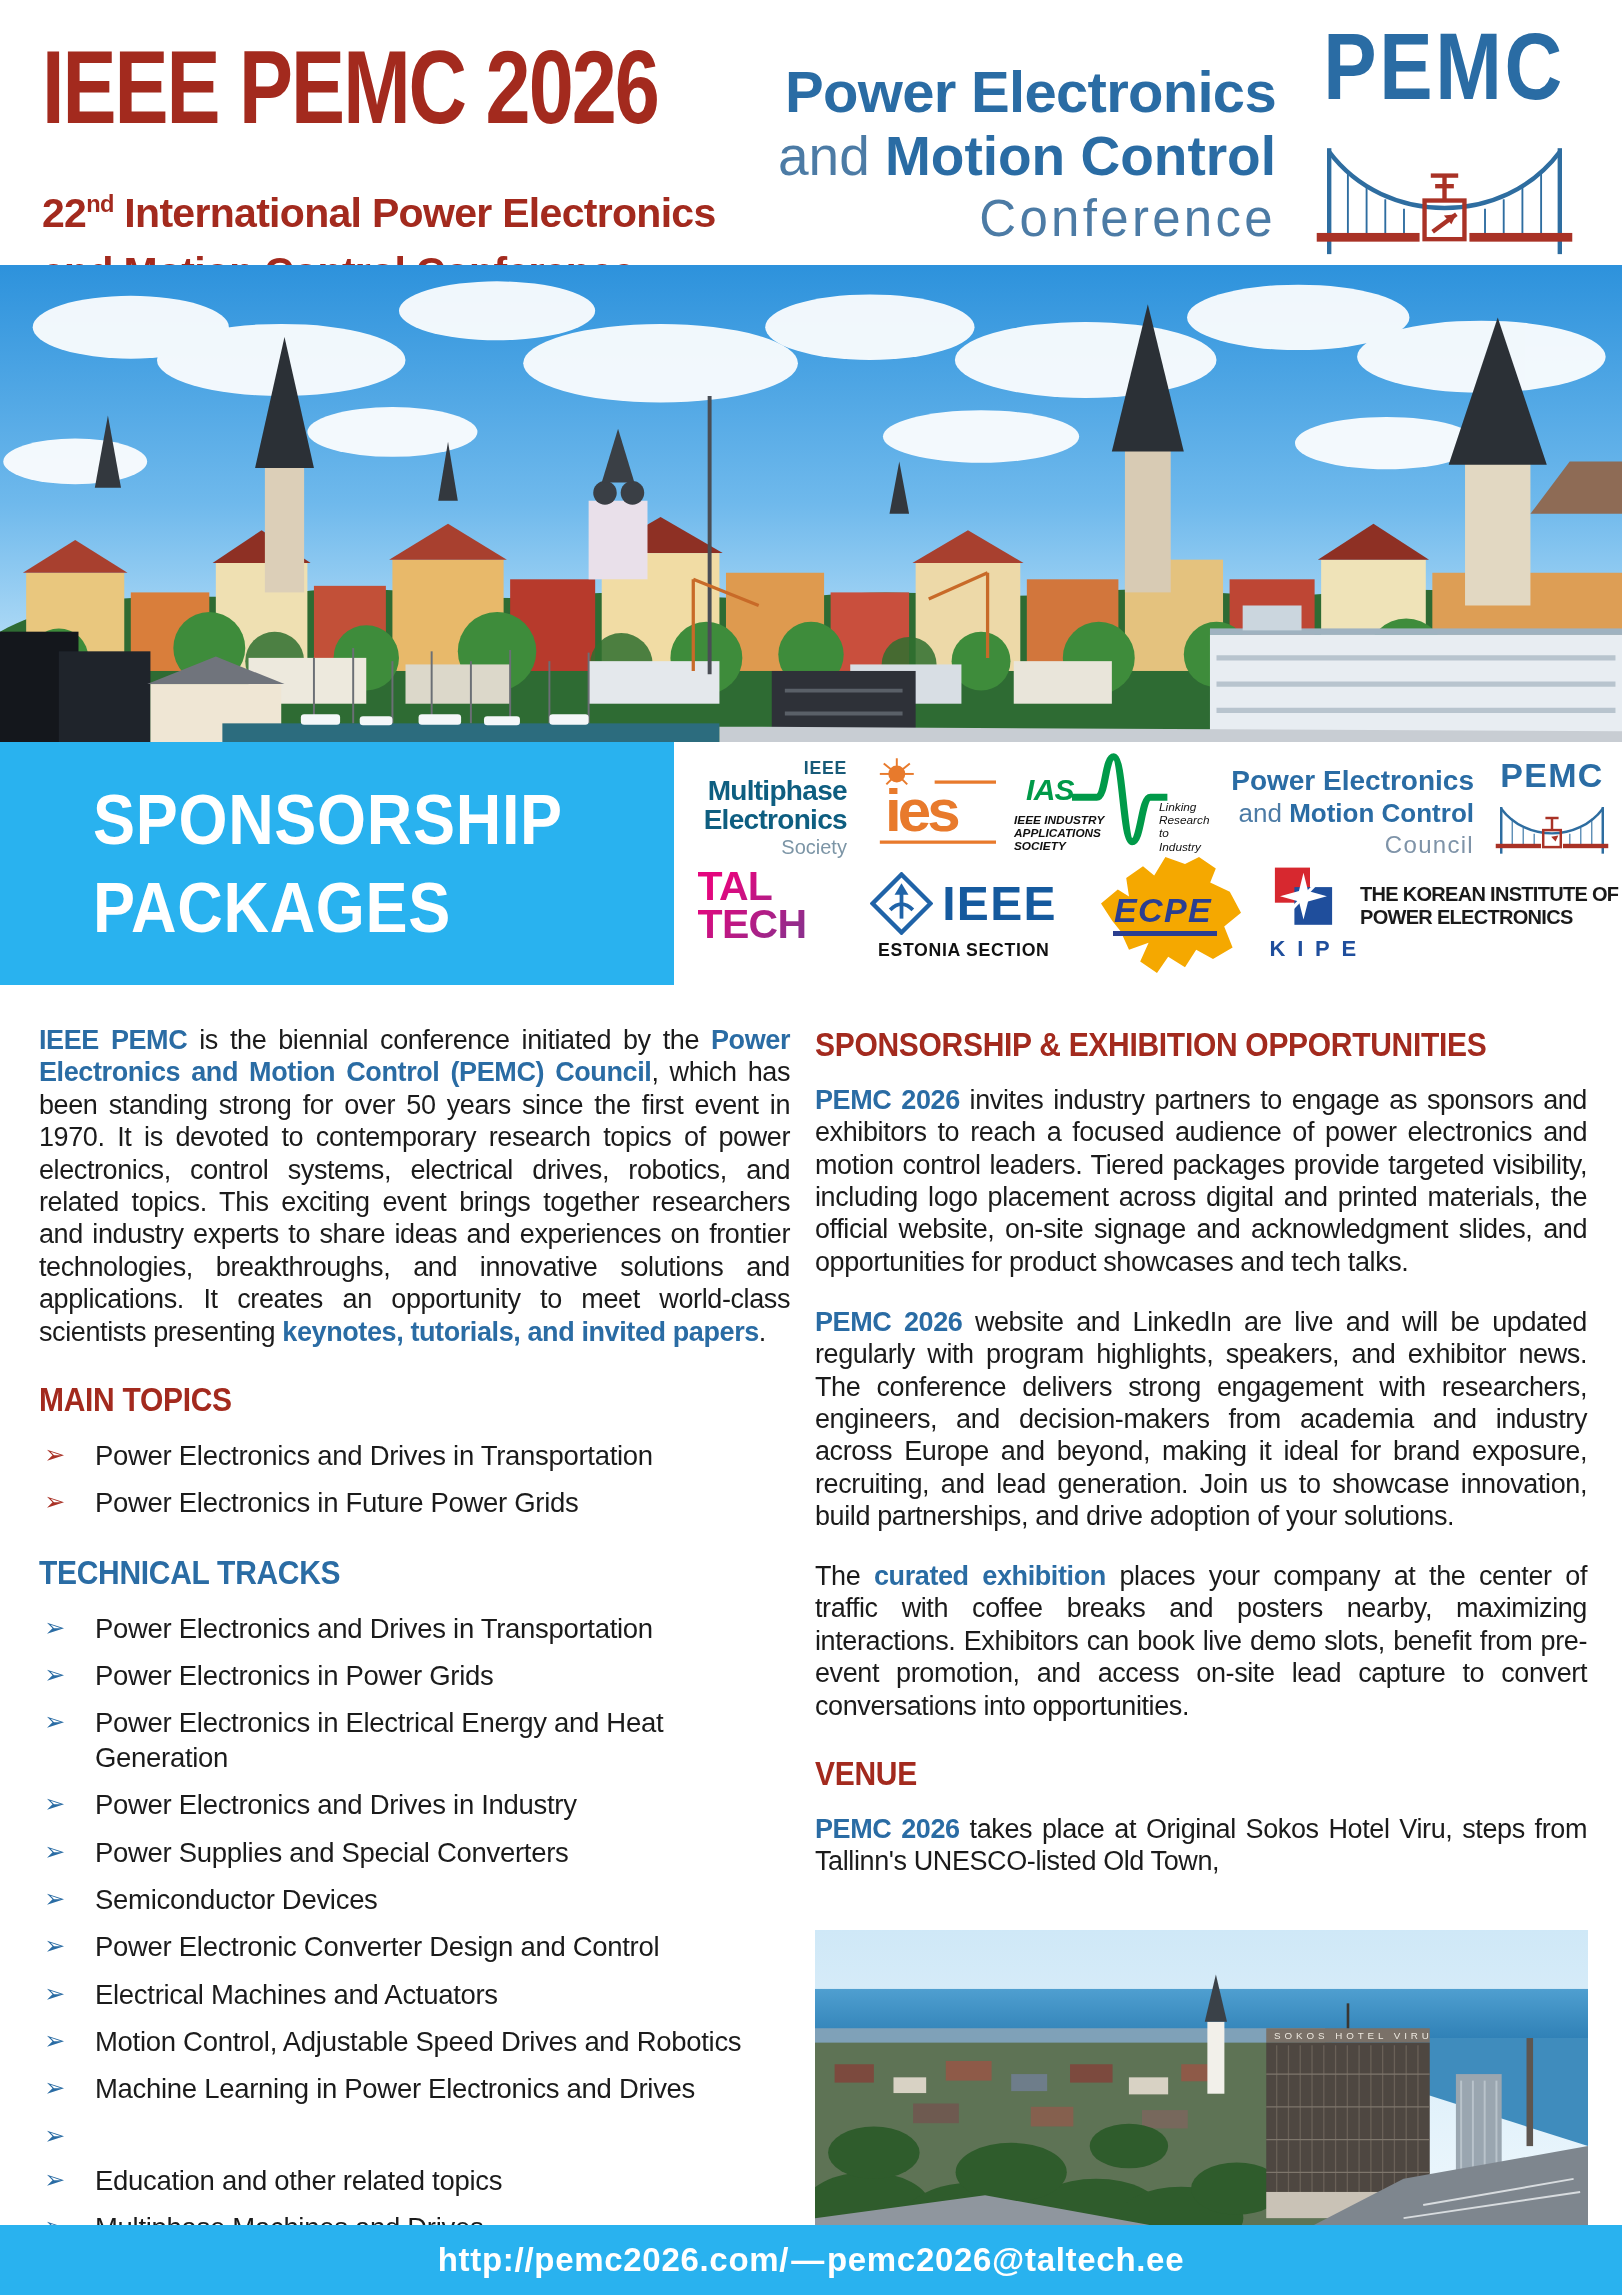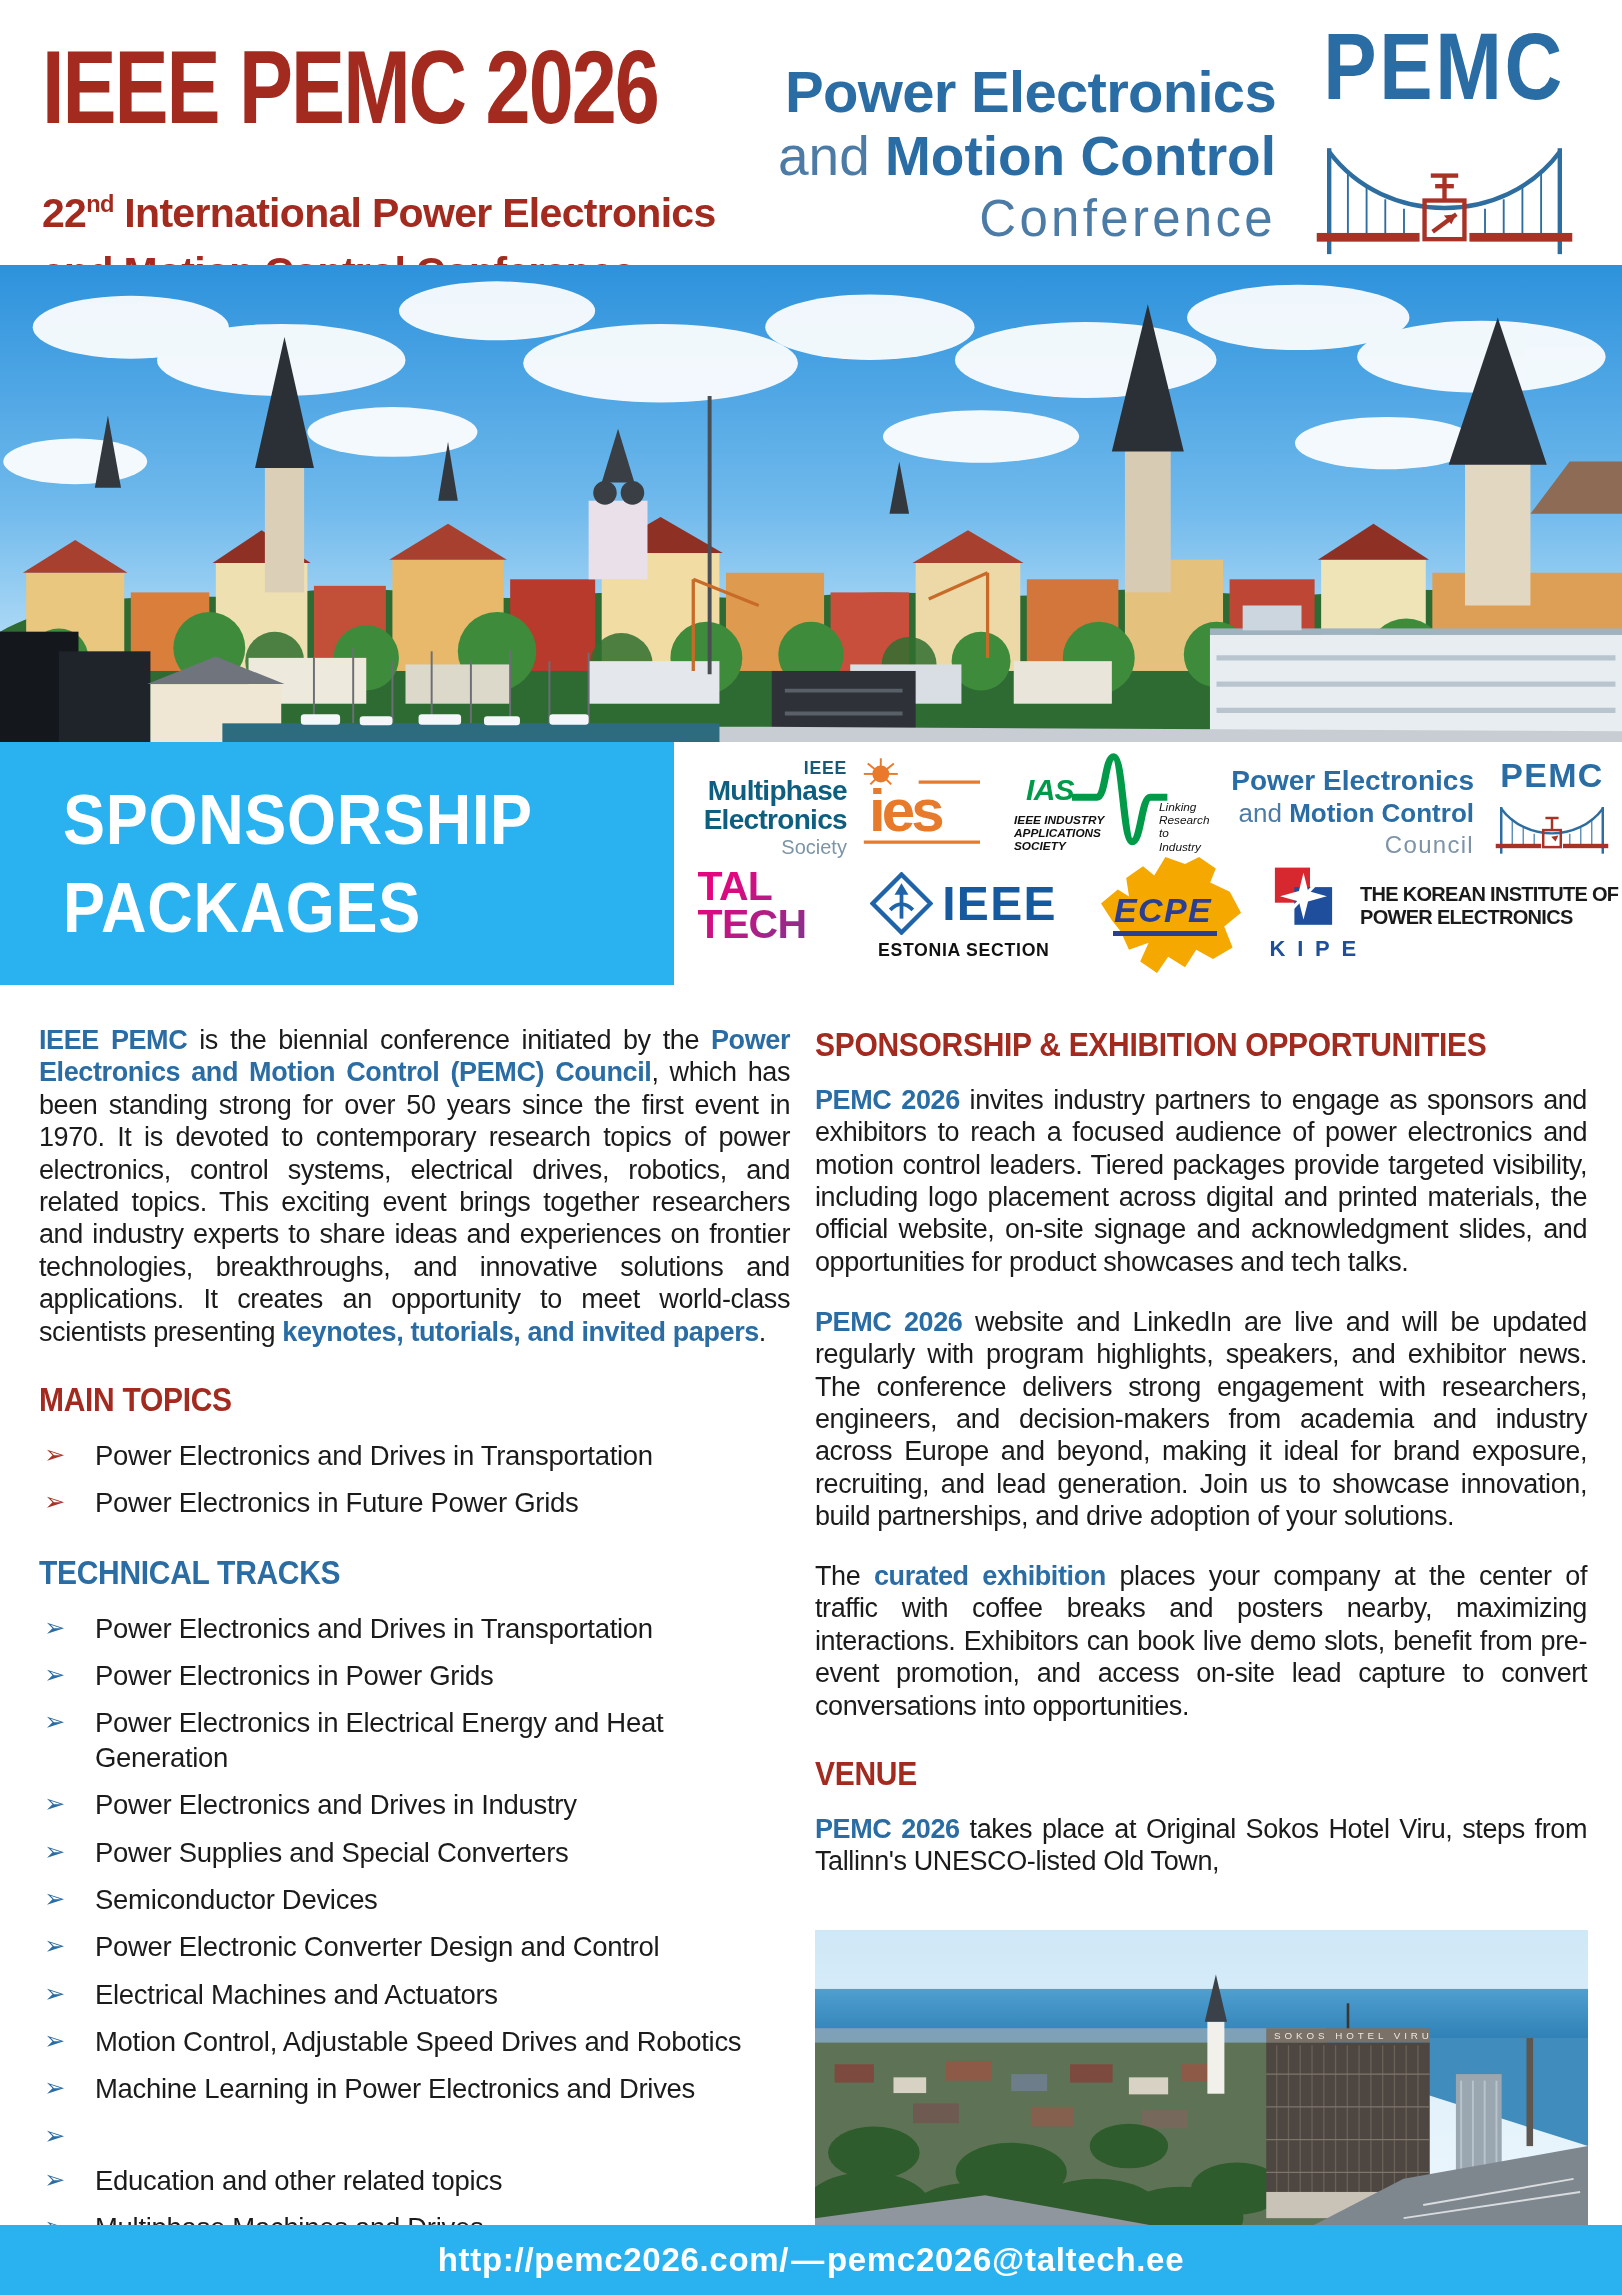--- a/index.html
+++ b/index.html
@@ -28,29 +28,29 @@
   .h-logo{position:absolute;right:27.5px;top:13px;width:301px;text-align:center}
   .pemc-word{font-size:80px;font-weight:800;color:var(--blue);letter-spacing:2.6px;transform:scaleY(1.18);transform-origin:center top}
   .h-logo svg{margin-top:17px}
 
   
   .hero{position:absolute;left:0;top:265px;width:1622px;height:478px}
   .hero svg{display:block;width:100%;height:100%}
 
   
   .banner{position:absolute;left:0;top:742px;width:674px;height:243px;background:var(--cyan);color:#fff;
-          display:flex;flex-direction:column;justify-content:center;gap:25px;padding-left:63px}
+          display:flex;flex-direction:column;justify-content:center;gap:25px;padding-left:93px}
   .banner div{font-size:63px;font-weight:800;letter-spacing:0.7px;line-height:1;transform:scaleY(1.12);transform-origin:left center}
   .logos{position:absolute;left:674px;top:742px;width:949px;height:243px;background:#fff}
   .logos>div{position:absolute}
   .ies-text{left:7.9px;top:17px;width:165px;text-align:right;line-height:1.02}
   .ies-ieee{font-size:17.7px;font-weight:700;color:#175A78;letter-spacing:0.7px}
   .ies-b{font-size:28px;font-weight:800;color:#0E5E80;letter-spacing:-0.7px}
   .ies-soc{font-size:20px;font-weight:400;color:#7C95A6;margin-top:2.6px}
-  .ies-mark{left:182px;top:11.8px;width:124px;height:96px}
+  .ies-mark{left:198px;top:11.8px;width:124px;height:96px}
   .ias{left:340px;top:7.9px;width:200px;height:105px}
   .ias-acr{position:absolute;left:12px;top:23.6px;font-size:30px;font-weight:800;font-style:italic;color:#009A49;letter-spacing:-0.7px}
   .ias-wave{position:absolute;left:58px;top:0}
   .ias-soc{position:absolute;left:0;top:64px;font-size:11.8px;font-weight:700;font-style:italic;line-height:1.1;color:#101010}
   .ias-tag{position:absolute;left:145px;top:51px;font-size:11.8px;font-style:italic;line-height:1.12;color:#101010}
   .council{left:542px;top:22px;width:258px;text-align:right;line-height:1.22}
   .c1{font-size:28px;font-weight:800;color:var(--blue)}
   .c2{font-size:26px;color:var(--blue)}
   .c2 .light{font-weight:300;color:#4C7BA5}
   .c2 .boldpart{font-weight:800}

